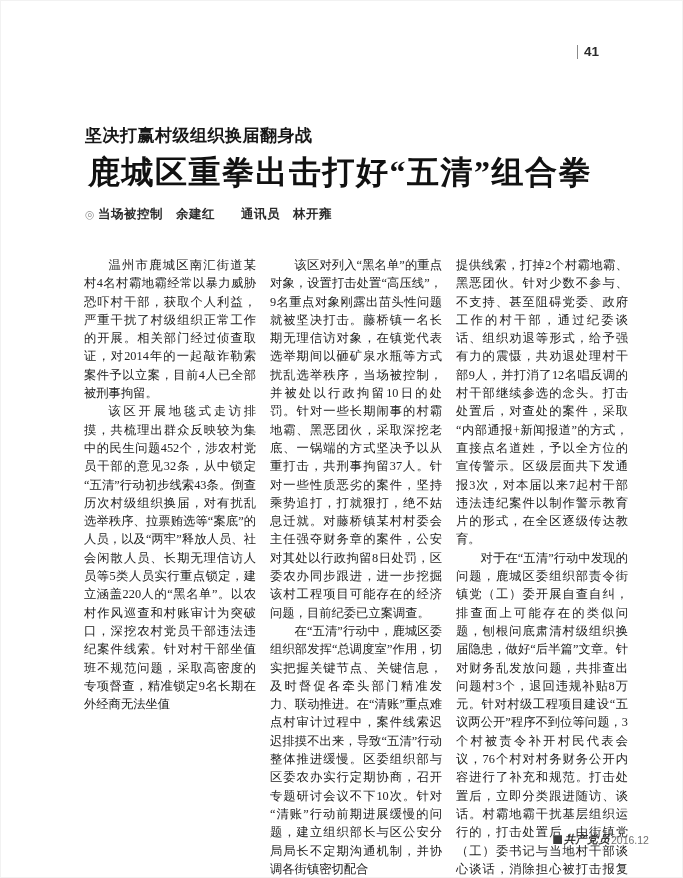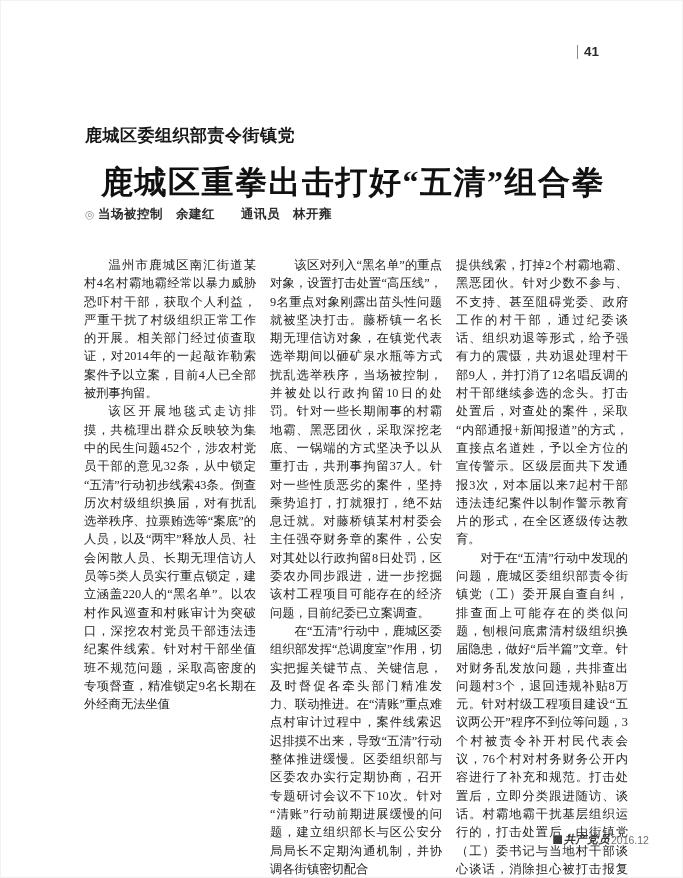--- a/index.html
+++ b/index.html
@@ -25,21 +25,21 @@
     display: inline-block; width: 1px; height: 14px;
     background: #8a8a8a; margin-right: 6px;
   }
   .article-header { position: absolute; left: 84px; top: 124px; width: 545px; }
   .kicker {
     font-size: 17px; font-weight: bold; color: #171717;
     letter-spacing: 0.5px; margin: 0 0 7px 1px;
   }
   .main-title {
     font-size: 32px; font-weight: bold; color: #111111;
-    letter-spacing: 1.5px; margin: 17px; line-height: 1.15;
+    letter-spacing: 1.5px; margin: 4px; line-height: 1.15;
     white-space: nowrap;
   }
   .byline {
     position: absolute; left: 85px; top: 206px;
     font-size: 12.5px; font-weight: bold; color: #2b2b2b;
     letter-spacing: 0.5px;
     display: flex; align-items: center;
   }
   .byline .marker {
     color: #8f8f8f; font-weight: normal; margin-right: 3px; font-size: 11px;
@@ -79,21 +79,21 @@
 <body>
 
 <div class="page-frame"></div>
 
 <div class="page-number">
   <span class="bar"></span>
   <span>41</span>
 </div>
 
 <div class="article-header">
-  <div class="kicker">鹿城区委组织部责令街镇党</div>
+  <div class="kicker">坚决打赢村级组织换届翻身战</div>
   <h1 class="main-title">鹿城区重拳出击打好“五清”组合拳</h1>
 </div>
 
 <div class="byline">
   <span class="marker">◎</span>
   <span>当场被控制　余建红　　通讯员　林开雍</span>
 </div>
 
 <div class="columns">
   <div class="column">

